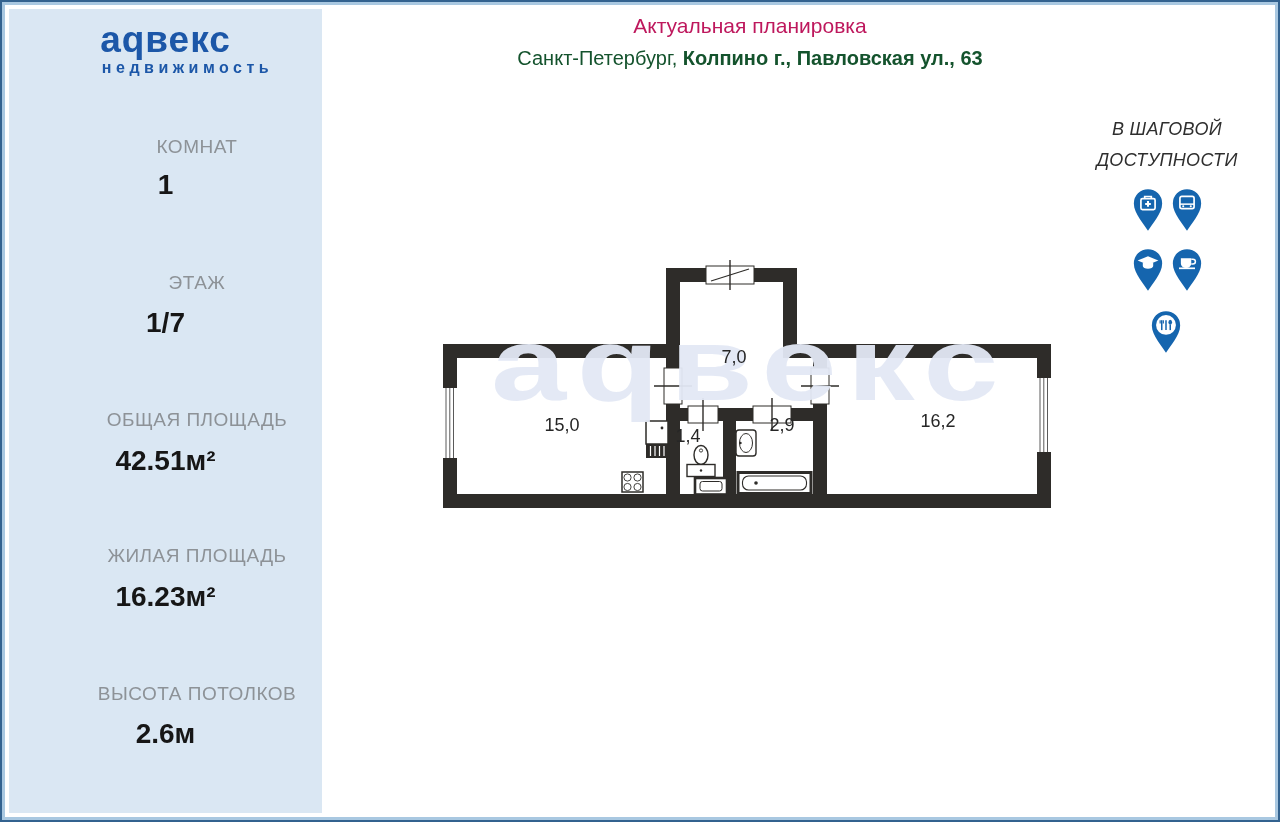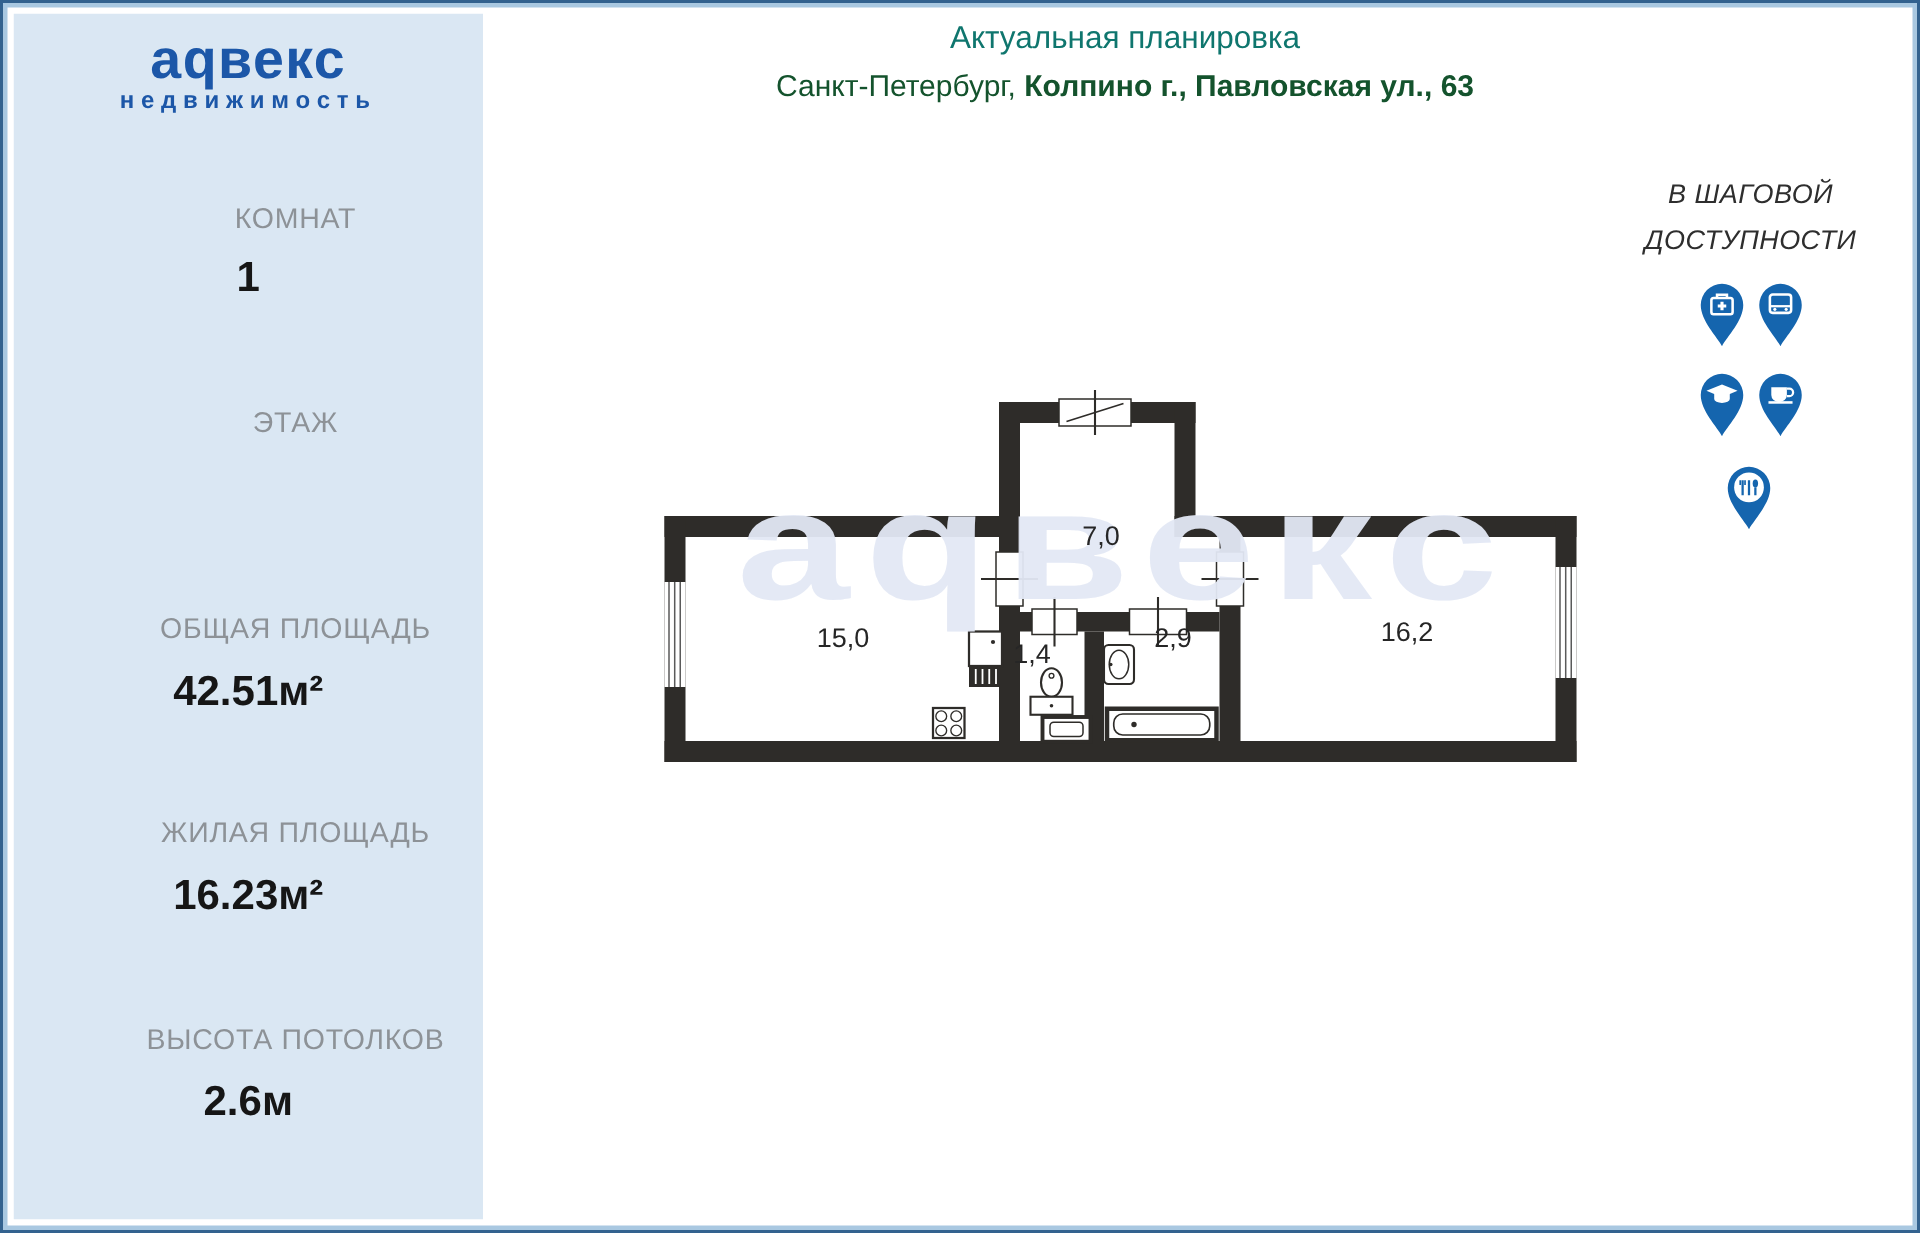--- a/index.html
+++ b/index.html
@@ -11,27 +11,27 @@
     position:absolute;inset:0;z-index:10;pointer-events:none;
     box-shadow:inset 0 0 0 2px #33628f, inset 0 0 0 5px #a9c8e1, inset 0 0 0 9px #ffffff;
   }
   .sidebar{
     position:absolute;left:9px;top:9px;width:313px;height:804px;
     background:#dae7f3;z-index:1;
   }
   .logo{position:absolute;left:0;top:12px;width:313px;text-align:center;
     color:#1c57a8;font-weight:bold;font-size:37px;letter-spacing:1px;line-height:38px;}
   .logo-sub{position:absolute;left:0;top:50px;width:313px;text-align:center;
-    color:#1c57a8;font-size:16px;letter-spacing:4.5px;font-weight:bold;}
+    color:#1c57a8;font-size:16px;letter-spacing:4.5px;font-weight:bold;padding-left:22px;}
   .stat-label{position:absolute;width:376px;text-align:center;color:#8d9297;
     font-size:19px;letter-spacing:0.5px;}
   .stat-value{position:absolute;width:313px;text-align:center;color:#161616;
     font-size:28px;font-weight:bold;}
   .title{position:absolute;left:440px;top:14px;width:620px;text-align:center;
-    font-size:21px;color:#0f766e;z-index:2;}
+    font-size:21px;color:#be185d;z-index:2;}
   .address{position:absolute;left:240px;top:47px;width:1020px;text-align:center;
     font-size:20px;color:#14532d;z-index:2;}
   .address b{font-weight:bold;}
   .amenity-title{position:absolute;width:190px;text-align:center;left:1072px;
     font-size:18px;color:#2e2e2e;letter-spacing:0.3px;z-index:2;font-style:italic;}
   .pin{position:absolute;z-index:2;}
   .plan{position:absolute;left:440px;top:258px;z-index:2;}
   .watermark{
     position:absolute;left:440px;top:312px;width:620px;text-align:center;z-index:3;
     font-size:104px;font-weight:bold;line-height:1;letter-spacing:8px;
@@ -47,20 +47,21 @@
 <div class="frame"></div>
 
 <div class="sidebar">
   <div class="logo">аqвекс</div>
   <div class="logo-sub">недвижимость</div>
 
   <div class="stat-label" style="top:127px">КОМНАТ</div>
   <div class="stat-value" style="top:160px">1</div>
 
   <div class="stat-label" style="top:263px">ЭТАЖ</div>
+  <div class="stat-value" style="top:298px">1/7</div>
 
   <div class="stat-label" style="top:400px">ОБЩАЯ ПЛОЩАДЬ</div>
   <div class="stat-value" style="top:436px">42.51м²</div>
 
   <div class="stat-label" style="top:536px">ЖИЛАЯ ПЛОЩАДЬ</div>
   <div class="stat-value" style="top:572px">16.23м²</div>
 
   <div class="stat-label" style="top:674px">ВЫСОТА ПОТОЛКОВ</div>
   <div class="stat-value" style="top:709px">2.6м</div>
 </div>

